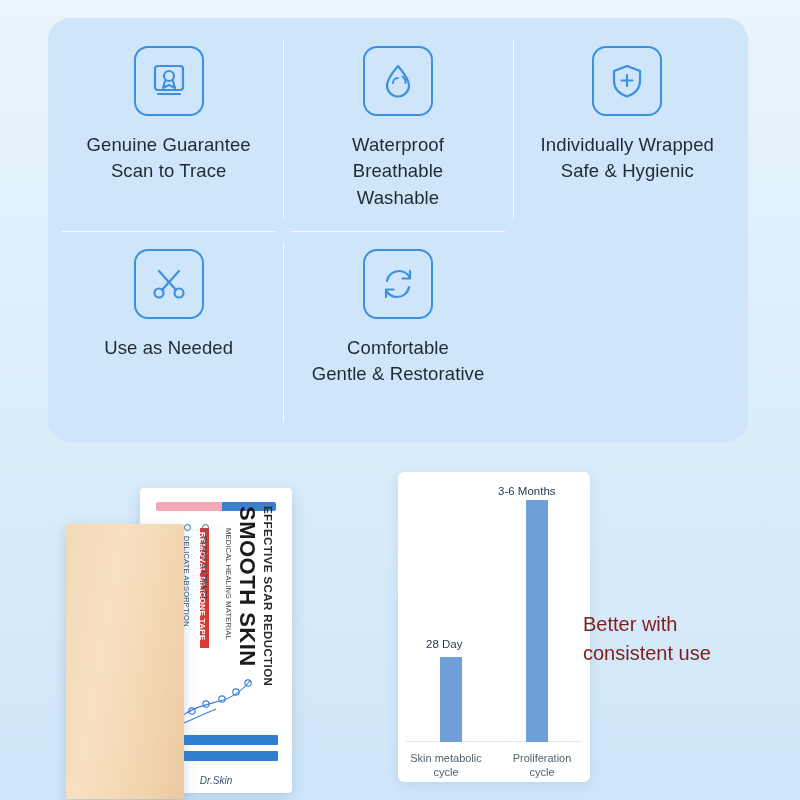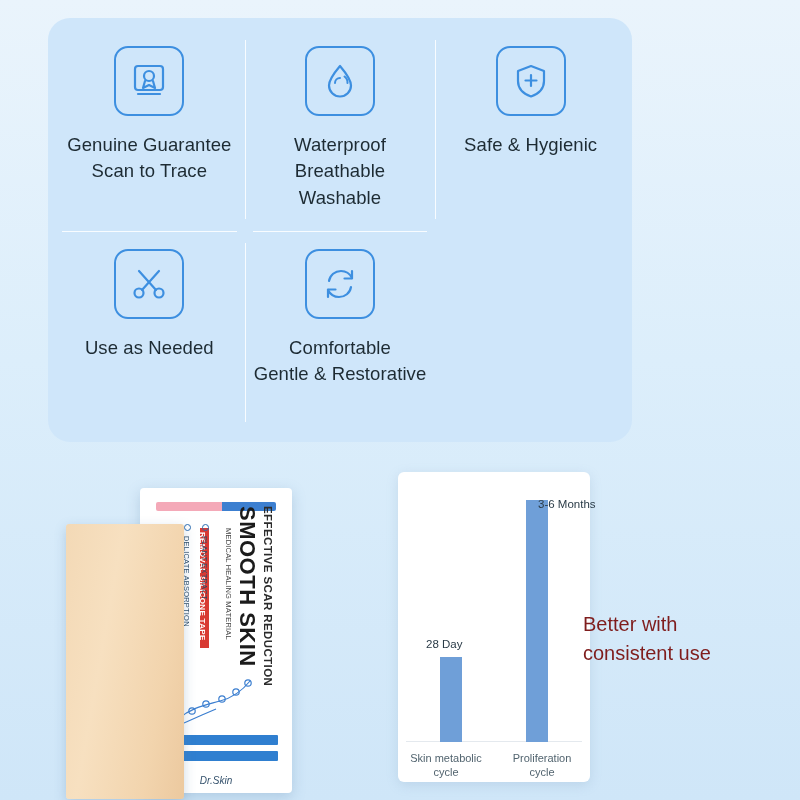--- a/index.html
+++ b/index.html
@@ -13,21 +13,21 @@
     font-family: "Liberation Sans", sans-serif;
     background: linear-gradient(180deg, #eaf4fc 0%, #dceefb 45%, #cfe6f8 100%);
     position: relative;
   }
 
   
   .features-panel {
     position: absolute;
     left: 48px;
     top: 18px;
-    width: 584px;
+    width: 700px;
     height: 424px;
     background: #cfe6fa;
     border-radius: 22px;
     box-sizing: border-box;
     padding: 10px 6px 8px 6px;
   }
   .features-grid {
     display: grid;
     grid-template-columns: 1fr 1fr 1fr;
     grid-template-rows: 1fr 1fr;
@@ -343,20 +343,21 @@
     </div>
 
     <div class="feat col3 row1">
       <div class="feat-icon">
         <svg width="38" height="38" viewBox="0 0 38 38" fill="none" stroke="#3d8fe0" stroke-width="2.2" stroke-linecap="round" stroke-linejoin="round">
           <path d="M19 4 L32 9 V19 C32 27 26 32 19 34.5 C12 32 6 27 6 19 V9 Z"></path>
           <path d="M19 13 V24 M13.5 18.5 H24.5"></path>
         </svg>
       </div>
       <div class="feat-text">
+        <span class="feat-line">Individually Wrapped</span>
         <span class="feat-line">Safe &amp; Hygienic</span>
       </div>
     </div>
 
     <div class="feat col1 row2">
       <div class="feat-icon">
         <svg width="38" height="38" viewBox="0 0 38 38" fill="none" stroke="#3d8fe0" stroke-width="2.2" stroke-linecap="round" stroke-linejoin="round">
           <circle cx="9" cy="28" r="4.5"></circle>
           <circle cx="29" cy="28" r="4.5"></circle>
           <path d="M12 25 L29 6"></path>
@@ -441,21 +442,21 @@
   </div>
 
   <div class="chart-card">
     <div class="chart-plot">
       <div class="axis-line"></div>
 
       <div class="bar" style="left:42px; width:22px; height:85px;"></div>
       <div class="bar-label" style="left:28px; bottom:92px;margin-top:12px;">28 Day</div>
 
       <div class="bar" style="left:128px; width:22px; height:242px;"></div>
-      <div class="bar-label" style="left:100px; bottom:232px;margin-left:40px;">3-6 Months</div>
+      <div class="bar-label" style="left:100px; bottom:245px;">3-6 Months</div>
     </div>
     <div class="cat-labels">
       <span>Skin metabolic cycle</span>
       <span>Proliferation cycle</span>
     </div>
   </div>
 
   <div class="tagline">
     <div>Better with</div>
     <div>consistent use</div>

